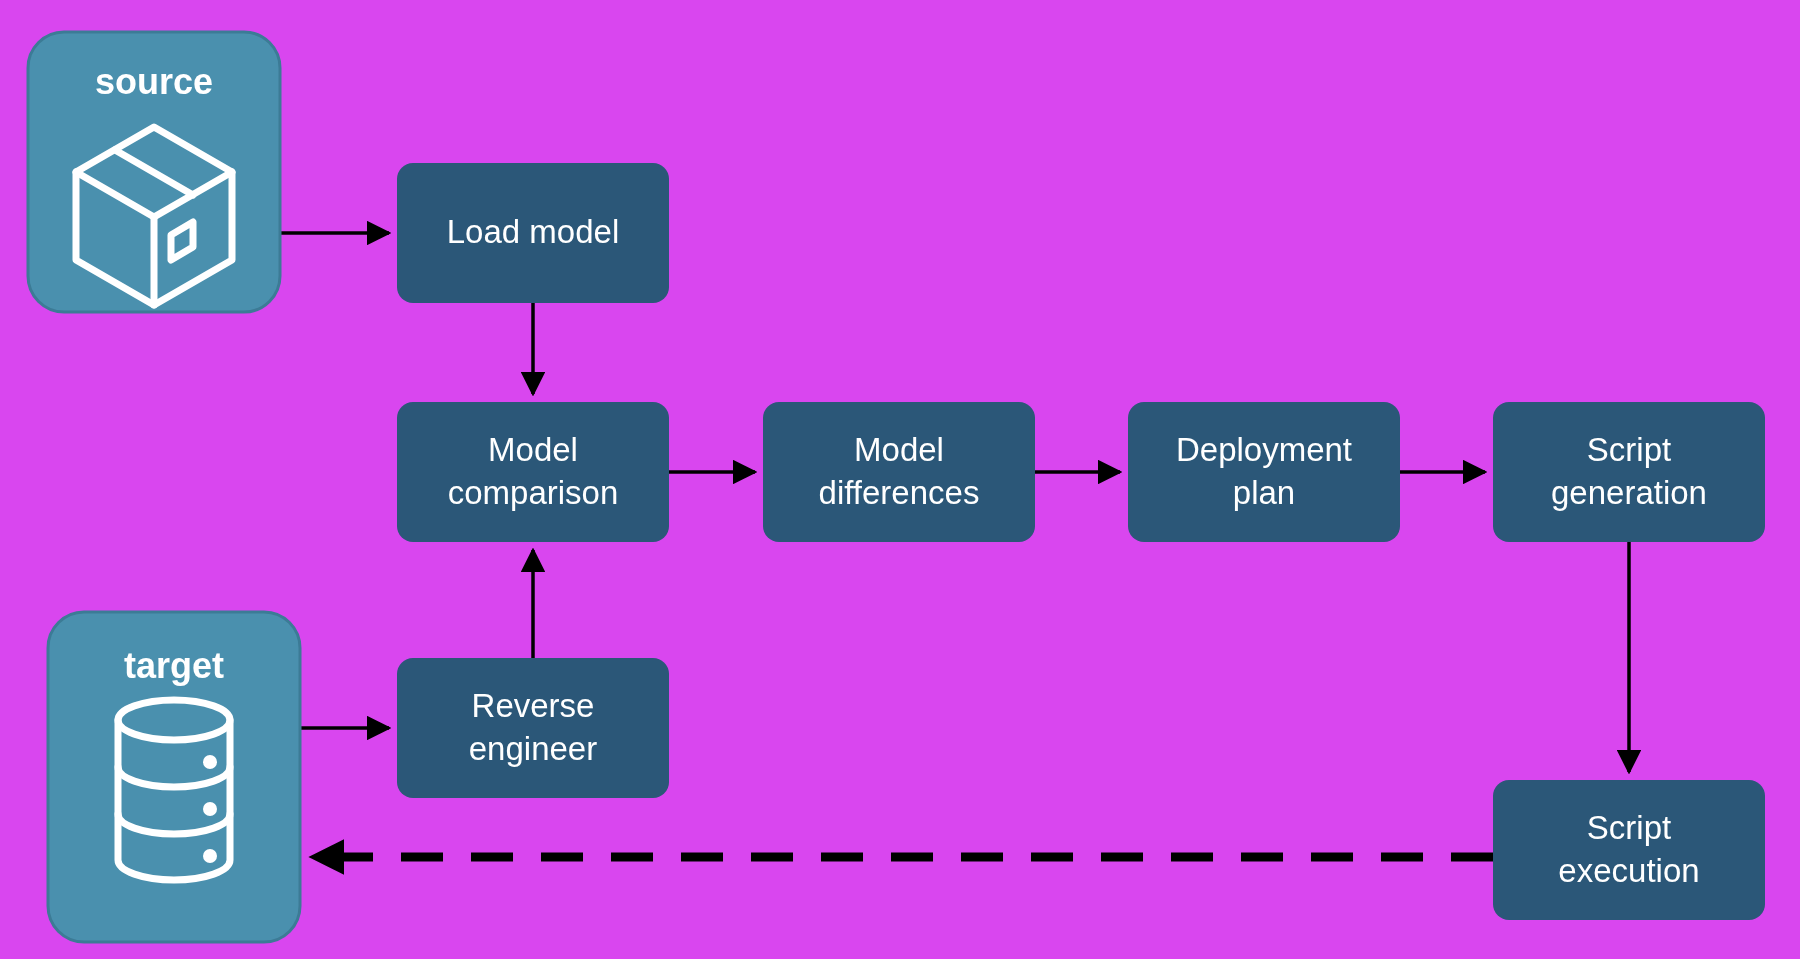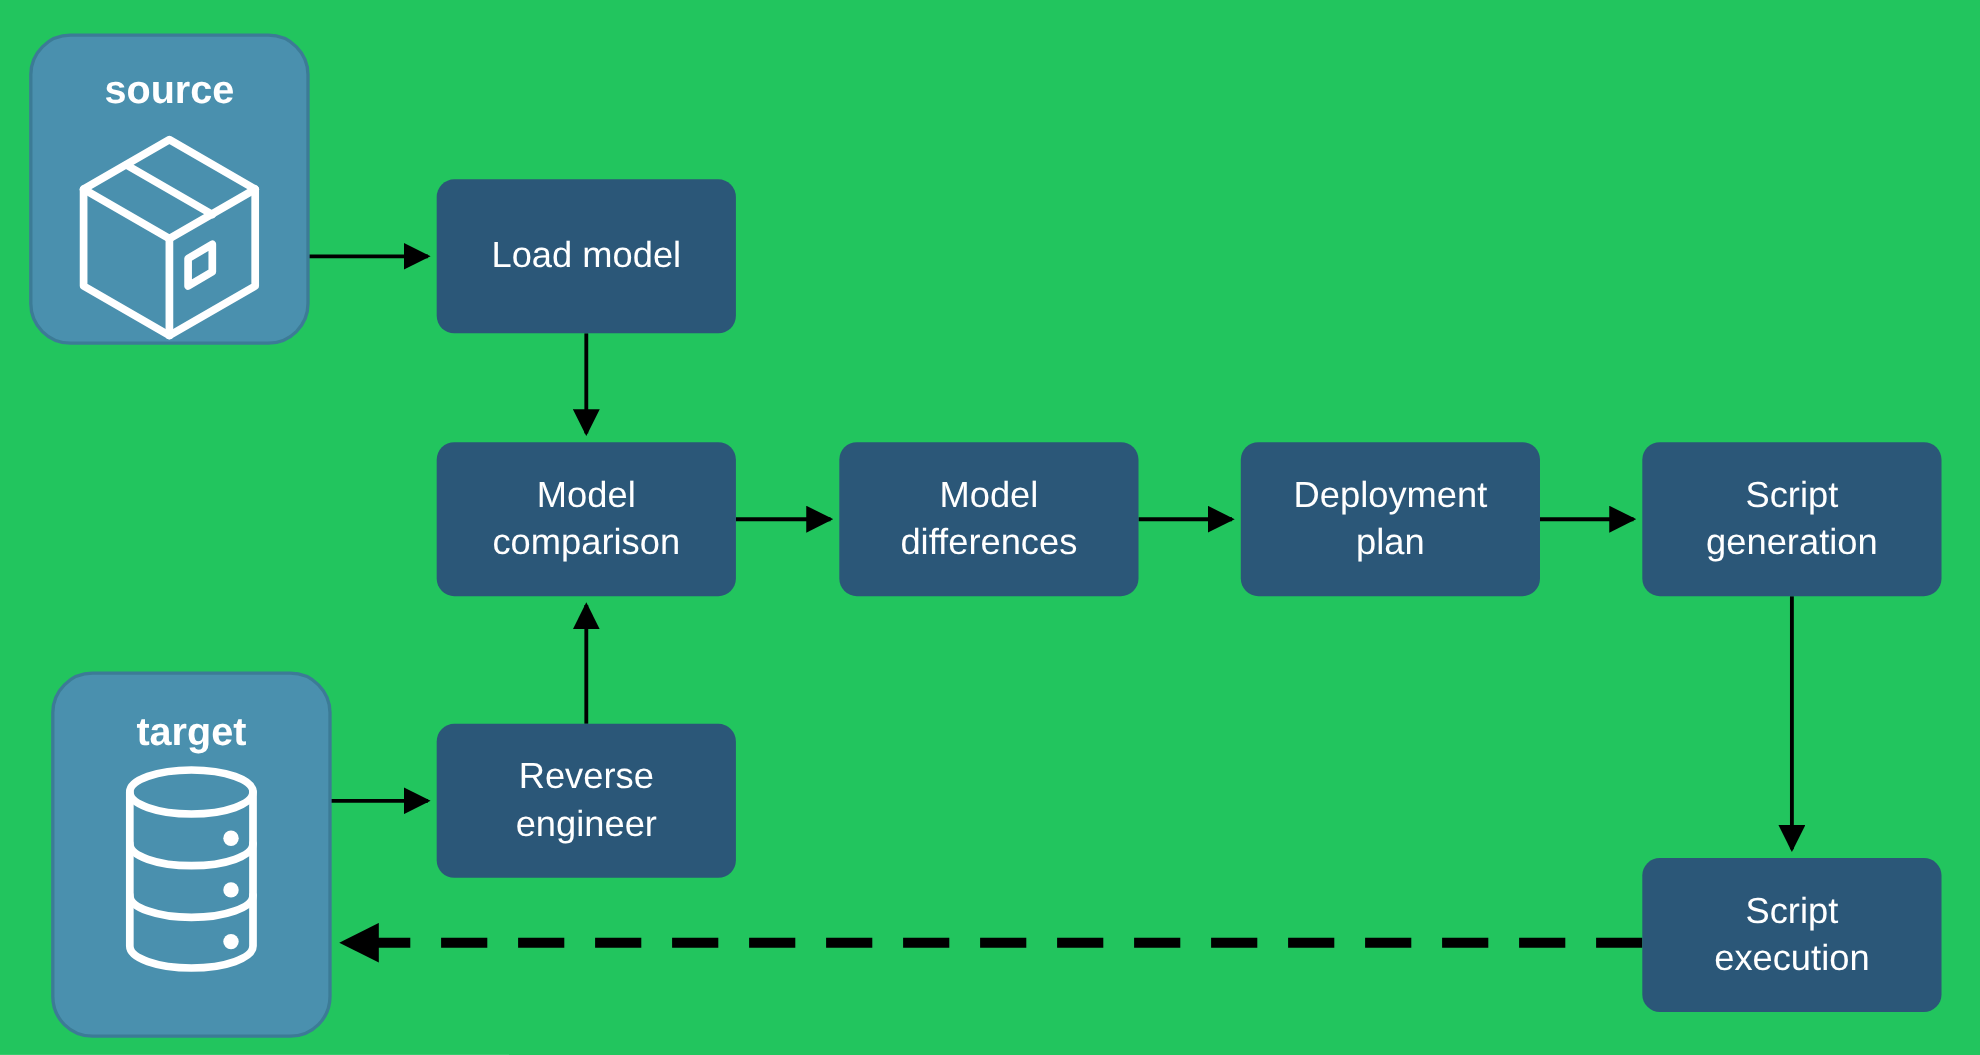--- a/index.html
+++ b/index.html
@@ -10,21 +10,21 @@
   body {
     width: 1800px;
     height: 959px;
     font-family: "Liberation Sans", sans-serif;
     overflow: hidden;
   }
   #diagram-root {
     position: relative;
     width: 1800px;
     height: 959px;
-    background: #22c55e;
+    background: #d946ef;
   }
   svg.flow {
     position: absolute;
     top: 0;
     left: 0;
     width: 1800px;
     height: 959px;
     display: block;
   }
   .node-label {

